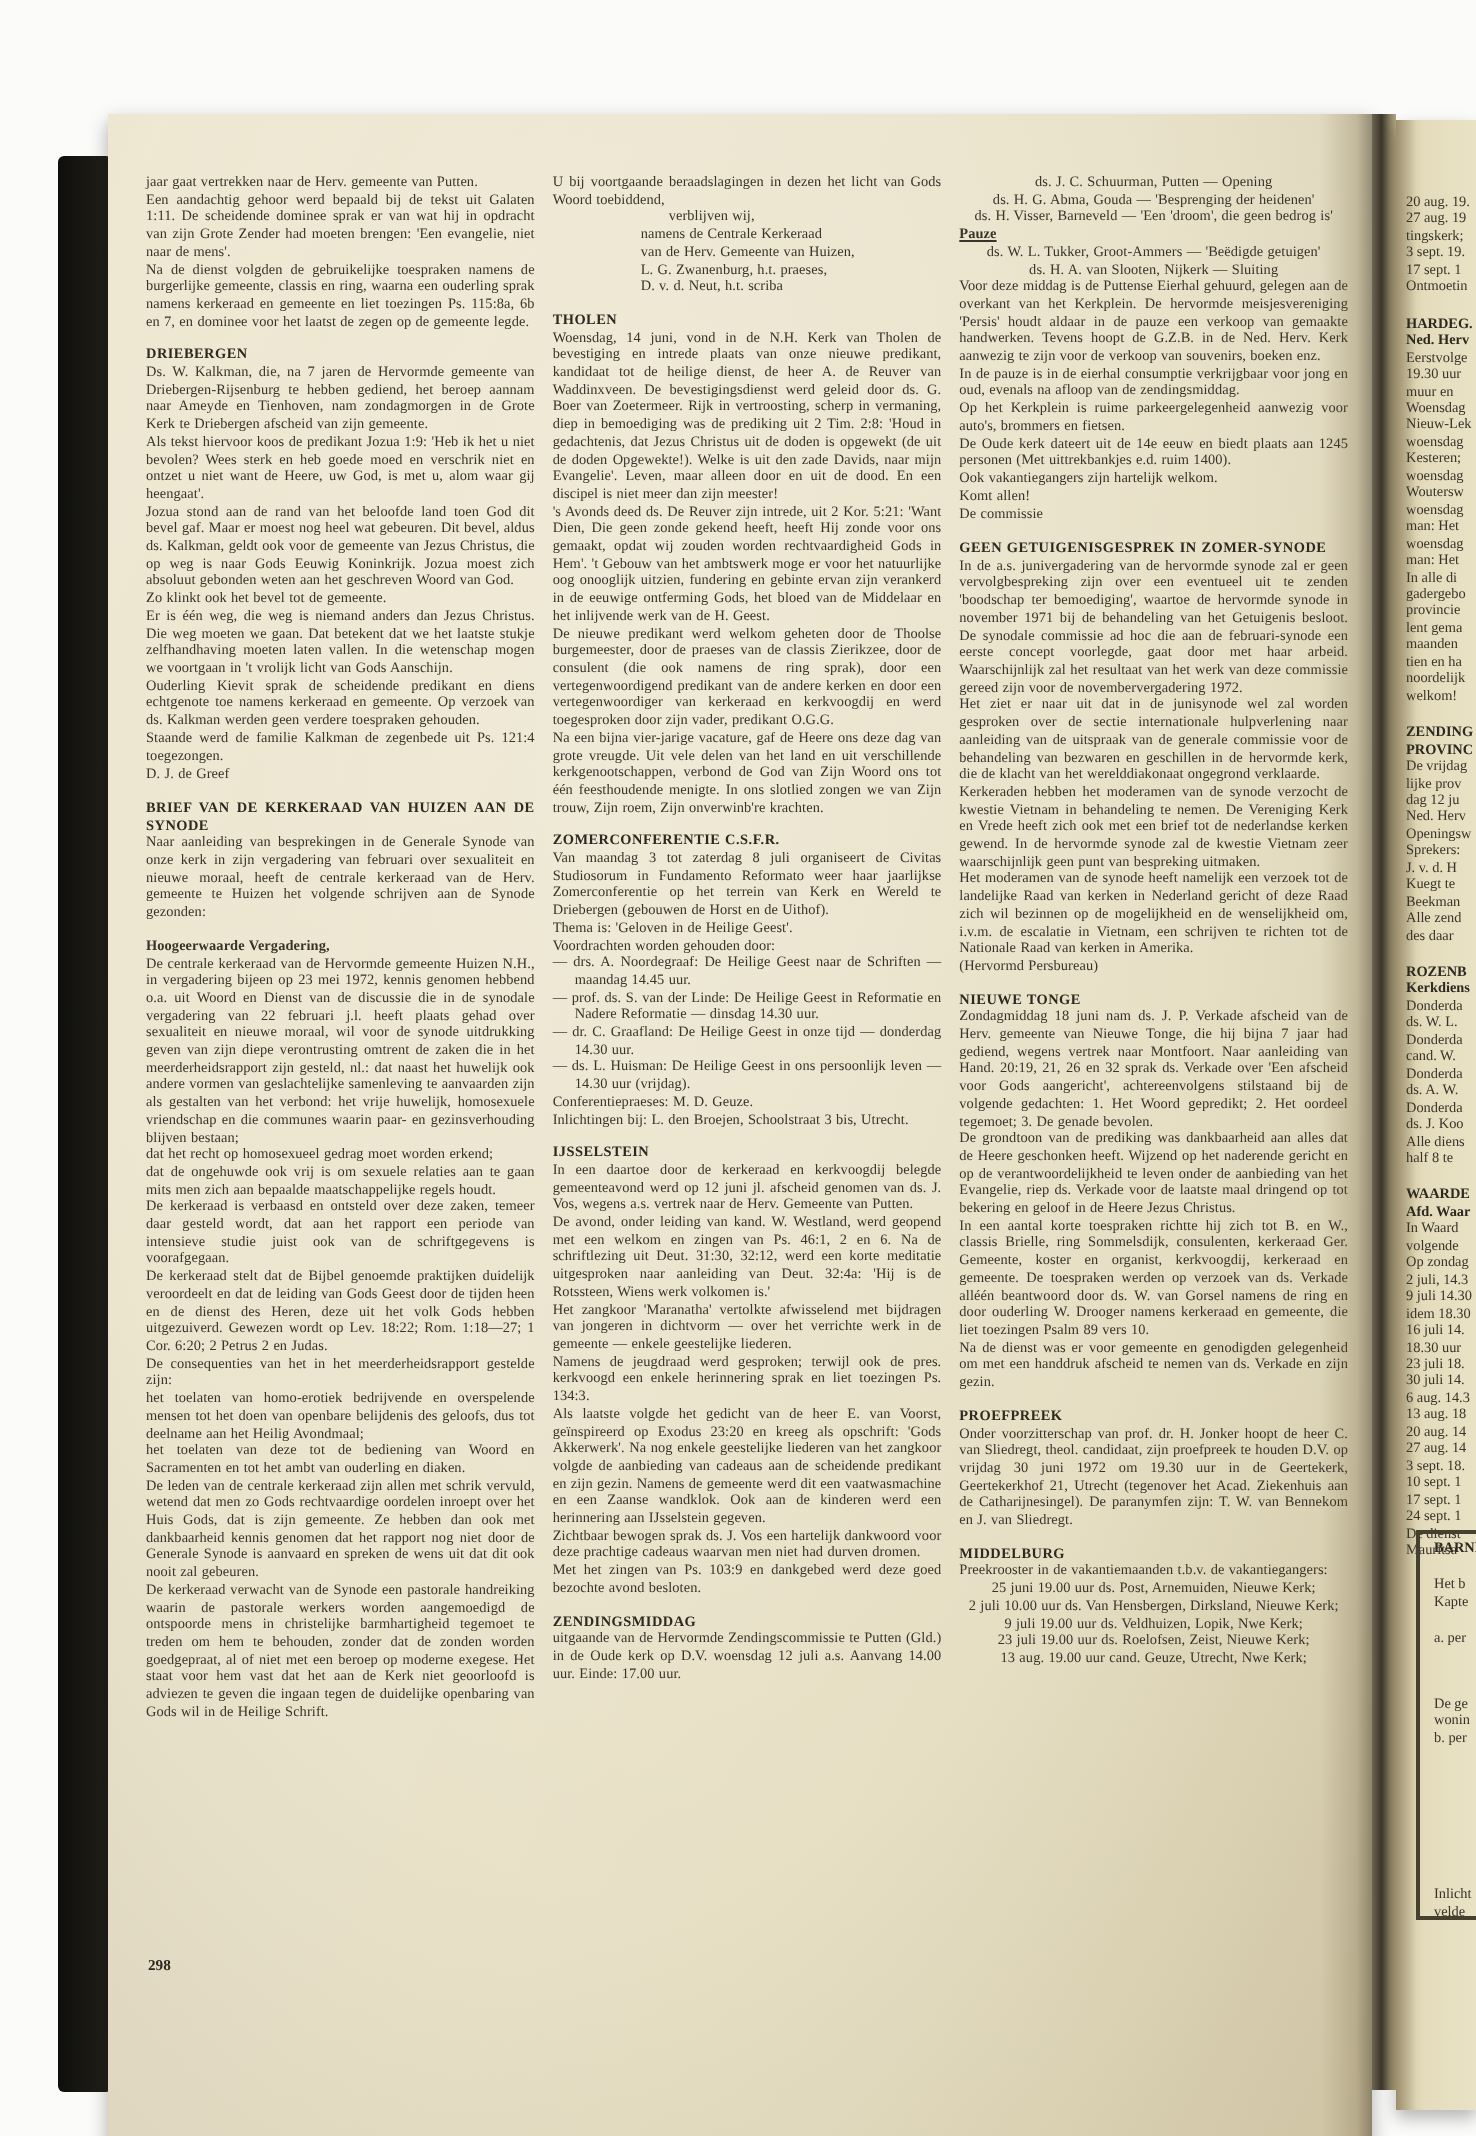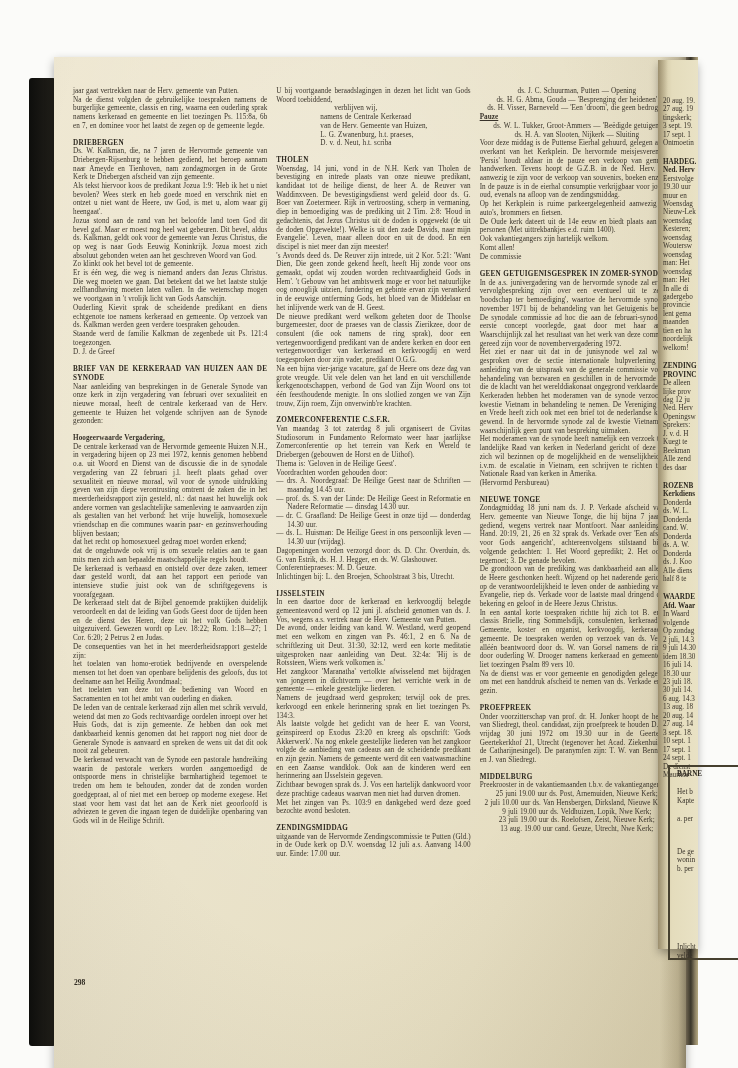--- a/index.html
+++ b/index.html
@@ -13,21 +13,21 @@
     background:linear-gradient(115deg,#efe8d3 0%,#eae3cb 45%,#e6deC2 75%,#ddd3b2 100%);
     box-shadow:0 4px 9px rgba(0,0,0,.32);}
   .page-left::before{content:"";position:absolute;inset:0;pointer-events:none;
     background:radial-gradient(ellipse at 42% 30%,rgba(255,255,255,.22),rgba(0,0,0,0) 55%,rgba(90,75,45,.10) 90%);}
   .page-left::after{content:"";position:absolute;right:0;top:0;width:26px;height:100%;pointer-events:none;
     background:linear-gradient(to right,rgba(0,0,0,0),rgba(105,90,55,.25) 70%,rgba(60,50,30,.45));}
   
   .gutter{position:absolute;left:686px;top:57px;width:12px;height:988px;
     background:linear-gradient(to right,#6e6450,#3a362a 40%,#8a7f63 75%,#b3a77f);}
   
-  .page-right{position:absolute;left:658px;top:60px;width:40px;height:889px;
+  .page-right{position:absolute;left:698px;top:60px;width:40px;height:995px;
     background:linear-gradient(to right,#c9bd98,#e4dcbc 35%,#e9e2c5);
     box-shadow:0 4px 8px rgba(0,0,0,.28);}
   .page-right .foldshade{position:absolute;left:0;top:0;width:10px;height:100%;
     background:linear-gradient(to right,rgba(70,55,30,.35),rgba(0,0,0,0));}
   
   .columns{position:absolute;left:19px;top:30px;width:601px;display:flex;gap:9px;}
   .col{flex:1 1 0;font-size:7.2px;line-height:8.7px;color:#39332a;
     text-align:justify;letter-spacing:.05px;word-spacing:.3px;}
   .blk{margin:0;}
   .bh{font-weight:700;margin-top:8px;letter-spacing:.25px;color:#2e2920;}
@@ -55,20 +55,21 @@
 </head>
 <body>
 
 <div class="scene">
   <div class="backing"></div>
 
   <div class="page-left">
     <div class="columns">
       <div class="col" id="col-0">
           <div class="blk bp">jaar gaat vertrekken naar de Herv. gemeente van Putten.</div>
+          <div class="blk bp">Een aandachtig gehoor werd bepaald bij de tekst uit Galaten 1:11. De scheidende dominee sprak er van wat hij in opdracht van zijn Grote Zender had moeten brengen: 'Een evangelie, niet naar de mens'.</div>
           <div class="blk bp">Na de dienst volgden de gebruikelijke toespraken namens de burgerlijke gemeente, classis en ring, waarna een ouderling sprak namens kerkeraad en gemeente en liet toezingen Ps. 115:8a, 6b en 7, en dominee voor het laatst de zegen op de gemeente legde.</div>
           <div class="blk bh">DRIEBERGEN</div>
           <div class="blk bp">Ds. W. Kalkman, die, na 7 jaren de Hervormde gemeente van Driebergen-Rijsenburg te hebben gediend, het beroep aannam naar Ameyde en Tienhoven, nam zondagmorgen in de Grote Kerk te Driebergen afscheid van zijn gemeente.</div>
           <div class="blk bp">Als tekst hiervoor koos de predikant Jozua 1:9: 'Heb ik het u niet bevolen? Wees sterk en heb goede moed en verschrik niet en ontzet u niet want de Heere, uw God, is met u, alom waar gij heengaat'.</div>
           <div class="blk bp">Jozua stond aan de rand van het beloofde land toen God dit bevel gaf. Maar er moest nog heel wat gebeuren. Dit bevel, aldus ds. Kalkman, geldt ook voor de gemeente van Jezus Christus, die op weg is naar Gods Eeuwig Koninkrijk. Jozua moest zich absoluut gebonden weten aan het geschreven Woord van God.</div>
           <div class="blk bp">Zo klinkt ook het bevel tot de gemeente.</div>
           <div class="blk bp">Er is één weg, die weg is niemand anders dan Jezus Christus. Die weg moeten we gaan. Dat betekent dat we het laatste stukje zelfhandhaving moeten laten vallen. In die wetenschap mogen we voortgaan in 't vrolijk licht van Gods Aanschijn.</div>
           <div class="blk bp">Ouderling Kievit sprak de scheidende predikant en diens echtgenote toe namens kerkeraad en gemeente. Op verzoek van ds. Kalkman werden geen verdere toespraken gehouden.</div>
           <div class="blk bp">Staande werd de familie Kalkman de zegenbede uit Ps. 121:4 toegezongen.</div>
           <div class="blk bright">D. J. de Greef</div>
@@ -99,21 +100,20 @@
           <div class="blk bp">De nieuwe predikant werd welkom geheten door de Thoolse burgemeester, door de praeses van de classis Zierikzee, door de consulent (die ook namens de ring sprak), door een vertegenwoordigend predikant van de andere kerken en door een vertegenwoordiger van kerkeraad en kerkvoogdij en werd toegesproken door zijn vader, predikant O.G.G.</div>
           <div class="blk bp">Na een bijna vier-jarige vacature, gaf de Heere ons deze dag van grote vreugde. Uit vele delen van het land en uit verschillende kerkgenootschappen, verbond de God van Zijn Woord ons tot één feesthoudende menigte. In ons slotlied zongen we van Zijn trouw, Zijn roem, Zijn onverwinb're krachten.</div>
           <div class="blk bh">ZOMERCONFERENTIE C.S.F.R.</div>
           <div class="blk bp">Van maandag 3 tot zaterdag 8 juli organiseert de Civitas Studiosorum in Fundamento Reformato weer haar jaarlijkse Zomerconferentie op het terrein van Kerk en Wereld te Driebergen (gebouwen de Horst en de Uithof).</div>
           <div class="blk bp">Thema is: 'Geloven in de Heilige Geest'.</div>
           <div class="blk bp">Voordrachten worden gehouden door:</div>
           <div class="blk bli">— drs. A. Noordegraaf: De Heilige Geest naar de Schriften — maandag 14.45 uur.</div>
           <div class="blk bli">— prof. ds. S. van der Linde: De Heilige Geest in Reformatie en Nadere Reformatie — dinsdag 14.30 uur.</div>
           <div class="blk bli">— dr. C. Graafland: De Heilige Geest in onze tijd — donderdag 14.30 uur.</div>
           <div class="blk bli">— ds. L. Huisman: De Heilige Geest in ons persoonlijk leven — 14.30 uur (vrijdag).</div>
-          <div class="blk bp">Dagopeningen worden verzorgd door: ds. D. Chr. Overduin, ds. G. van Estrik, ds. H. J. Hegger, en ds. W. Glashouwer.</div>
           <div class="blk bp">Conferentiepraeses: M. D. Geuze.</div>
           <div class="blk bp">Inlichtingen bij: L. den Broejen, Schoolstraat 3 bis, Utrecht.</div>
           <div class="blk bh">IJSSELSTEIN</div>
           <div class="blk bp">In een daartoe door de kerkeraad en kerkvoogdij belegde gemeenteavond werd op 12 juni jl. afscheid genomen van ds. J. Vos, wegens a.s. vertrek naar de Herv. Gemeente van Putten.</div>
           <div class="blk bp">De avond, onder leiding van kand. W. Westland, werd geopend met een welkom en zingen van Ps. 46:1, 2 en 6. Na de schriftlezing uit Deut. 31:30, 32:12, werd een korte meditatie uitgesproken naar aanleiding van Deut. 32:4a: 'Hij is de Rotssteen, Wiens werk volkomen is.'</div>
           <div class="blk bp">Het zangkoor 'Maranatha' vertolkte afwisselend met bijdragen van jongeren in dichtvorm — over het verrichte werk in de gemeente — enkele geestelijke liederen.</div>
           <div class="blk bp">Namens de jeugdraad werd gesproken; terwijl ook de pres. kerkvoogd een enkele herinnering sprak en liet toezingen Ps. 134:3.</div>
           <div class="blk bp">Als laatste volgde het gedicht van de heer E. van Voorst, geïnspireerd op Exodus 23:20 en kreeg als opschrift: 'Gods Akkerwerk'. Na nog enkele geestelijke liederen van het zangkoor volgde de aanbieding van cadeaus aan de scheidende predikant en zijn gezin. Namens de gemeente werd dit een vaatwasmachine en een Zaanse wandklok. Ook aan de kinderen werd een herinnering aan IJsselstein gegeven.</div>
           <div class="blk bp">Zichtbaar bewogen sprak ds. J. Vos een hartelijk dankwoord voor deze prachtige cadeaus waarvan men niet had durven dromen.</div>
           <div class="blk bp">Met het zingen van Ps. 103:9 en dankgebed werd deze goed bezochte avond besloten.</div>
@@ -188,21 +188,21 @@
         <div class="fl">In alle di</div>
         <div class="fl">gadergebo</div>
         <div class="fl">provincie</div>
         <div class="fl">lent gema</div>
         <div class="fl">maanden</div>
         <div class="fl">tien en ha</div>
         <div class="fl">noordelijk</div>
         <div class="fl">welkom!</div>
         <div class="fl fb fgap">ZENDING</div>
         <div class="fl fb">PROVINC</div>
-        <div class="fl">De alleen</div>
+        <div class="fl">De vrijdag</div>
         <div class="fl">lijke prov</div>
         <div class="fl">dag 12 ju</div>
         <div class="fl">Ned. Herv</div>
         <div class="fl">Openingsw</div>
         <div class="fl">Sprekers:</div>
         <div class="fl">J. v. d. H</div>
         <div class="fl">Kuegt te</div>
         <div class="fl">Beekman</div>
         <div class="fl">Alle zend</div>
         <div class="fl">des daar</div>

